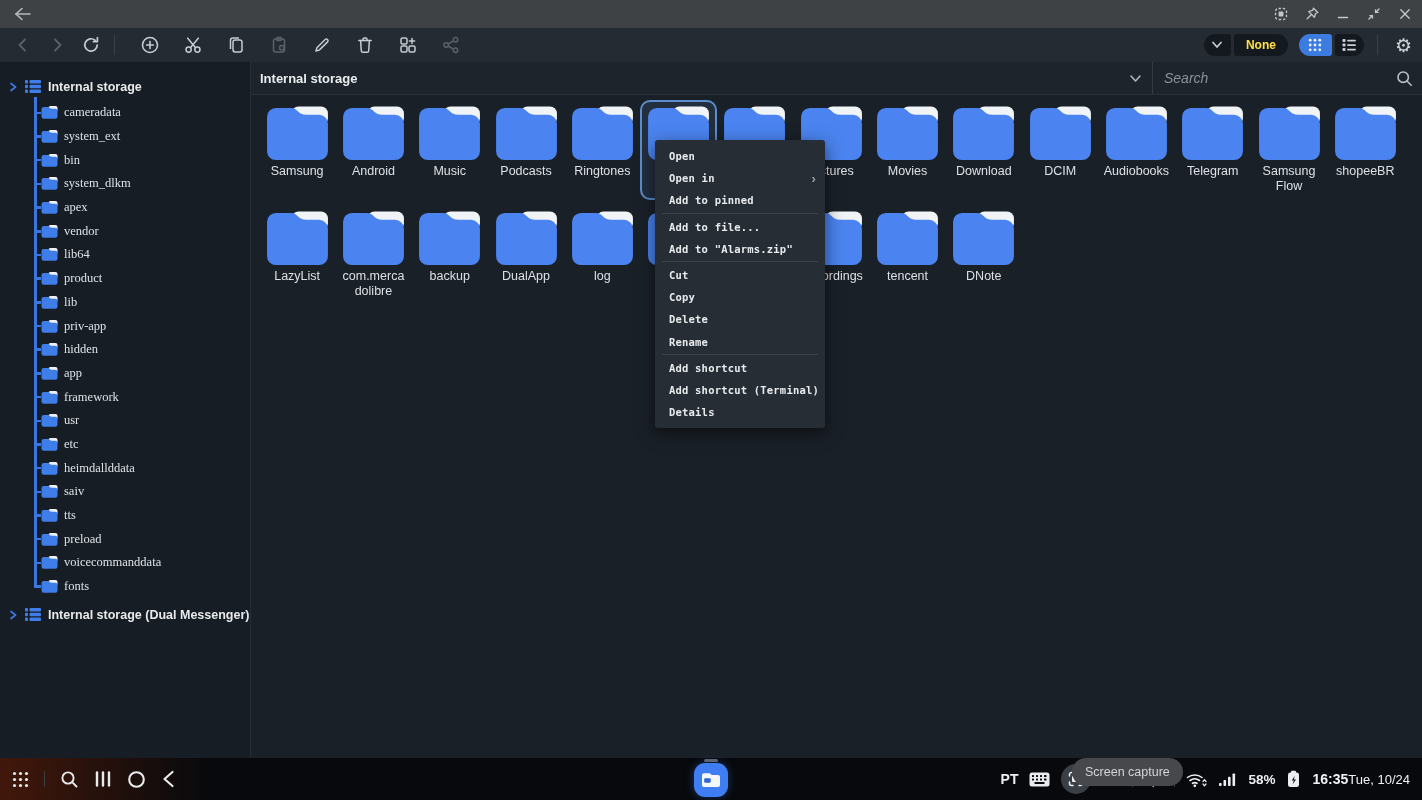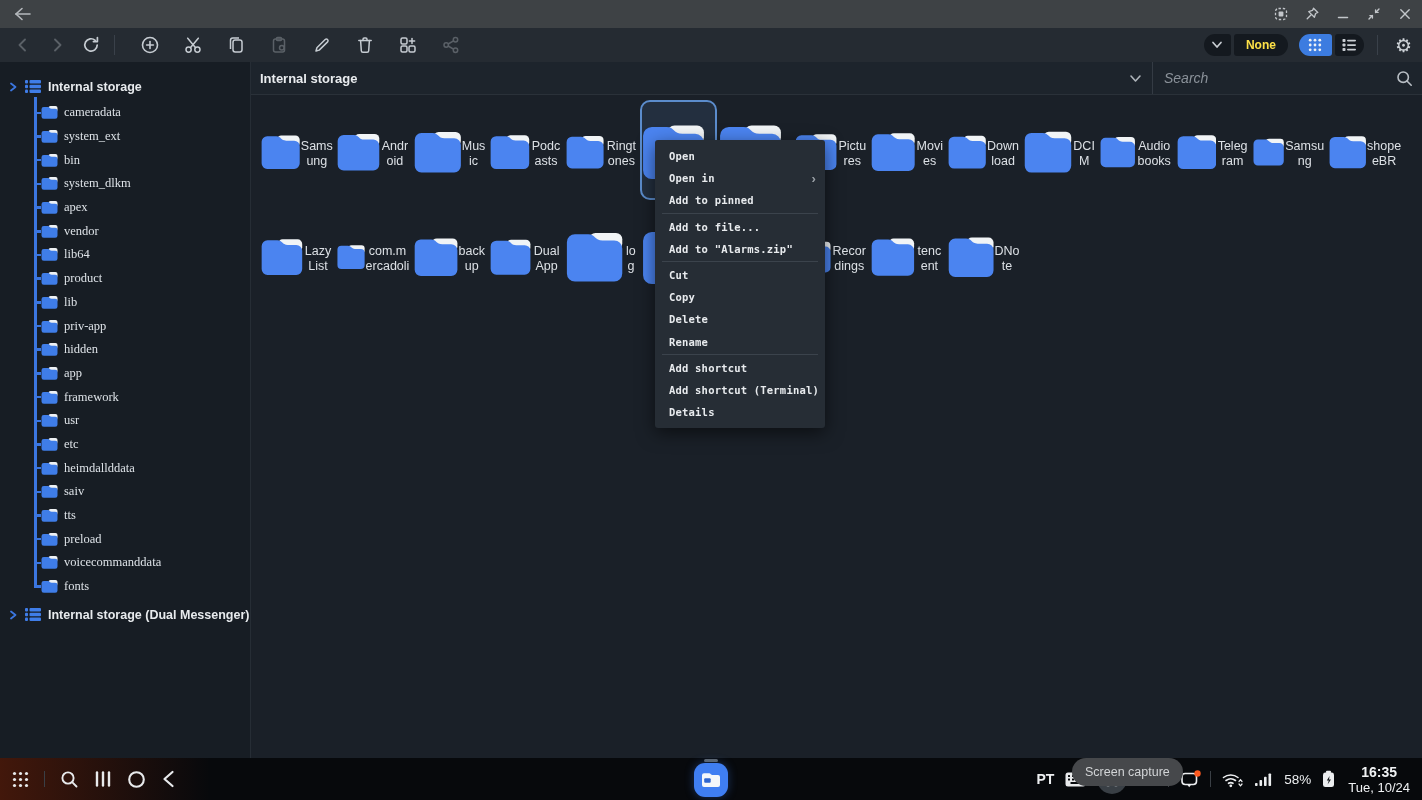--- a/index.html
+++ b/index.html
@@ -52,21 +52,21 @@
                       font-size:14px; padding-left:11px; font-family:"Liberation Sans", sans-serif;font-style:italic; }
   .search-box input::placeholder { color:#8a9199; }
   .search-icon { margin-right:9px; }
 
   
   .content { position:absolute; top:96px; left:252px; right:0; bottom:42px; background:#1a2028; }
   .grid-row { position:relative; display:grid; grid-template-columns:repeat(15,76.3px); margin-left:7px; }
   .grid-row.first { margin-top:4px; }
   .grid-row.second { margin-top:5px; }
   .tile { width:76.3px; height:100px; border:2px solid transparent; border-radius:10px;
-          display:flex; flex-direction:row; align-items:center; padding-top:4px; cursor:default; }
+          display:flex; flex-direction:column; align-items:center; padding-top:4px; cursor:default; }
   .tile.selected { border-color:#5b8ccc; background:rgba(91,140,204,0.14); }
   .tile-label { margin-top:4px; max-width:66px; text-align:center; color:#dce0e5; font-size:12.5px;
                 line-height:15px; word-break:break-word; overflow:hidden; max-height:31px; }
 
   
   .menu { position:absolute; left:655px; top:140px; width:170px; background:#262d35; border-radius:3px;
           padding:5px 0; box-shadow:0 5px 18px rgba(0,0,0,.55); z-index:20; }
   .menu-item { height:22.2px; display:flex; align-items:center; justify-content:space-between;
                padding:0 9px 0 14px; color:#e8ebee; font-family:"DejaVu Sans Mono", monospace;
                font-size:10.5px; font-weight:bold; letter-spacing:.2px; cursor:default; white-space:nowrap; }
@@ -87,24 +87,24 @@
   .tk-left { position:absolute; left:12px; top:0; height:42px; display:flex; align-items:center; gap:15px; }
   .tk-center { position:absolute; left:50%; transform:translateX(-50%); top:0; height:42px;
                display:flex; flex-direction:column; align-items:center; }
   .run-indicator { width:14px; height:3px; border-radius:2px; background:#5e6468; margin-top:1px; }
   .app-icon { width:34px; height:34px; margin-top:1px; background:#3f7ef2; border-radius:11px;
               display:flex; align-items:center; justify-content:center; box-shadow:0 0 10px rgba(63,126,242,.35); }
   .tk-right { position:absolute; right:8px; top:0; height:42px; display:flex; align-items:center; gap:11px; }
   .tk-btn { display:flex; align-items:center; justify-content:center; }
   .tk-div { width:1px; height:16px; background:#3a3f45; }
   .lang { color:#eceef0; font-size:14px; font-weight:bold;text-align:right; }
-  .pct { color:#eceef0; font-size:13.5px; }
+  .pct { color:#eceef0; font-size:13.5px;font-weight:bold; }
   .capture-wrap { width:30px; height:30px; border-radius:50%; background:#393f45;
                   display:flex; align-items:center; justify-content:center; }
-  .clock { display:flex; flex-direction:column; align-items:center; margin-left:2px; margin-right:4px; }
+  .clock { display:flex; flex-direction:row; align-items:center; margin-left:2px; margin-right:4px; }
   .clock .t { color:#f0f2f4; font-size:14px; font-weight:bold; line-height:16px; }
   .clock .d { color:#f0f2f4; font-size:13px; line-height:15px; }
 </style>
 </head>
 <body>
 
 <div class="titlebar">
   <span class="tb-back tb-btn">
     <svg width="18" height="14" viewBox="0 0 18 14" fill="none" stroke="#b5b9bd" stroke-width="1.6" stroke-linecap="round">
       <line x1="2" y1="7" x2="16" y2="7"></line>

